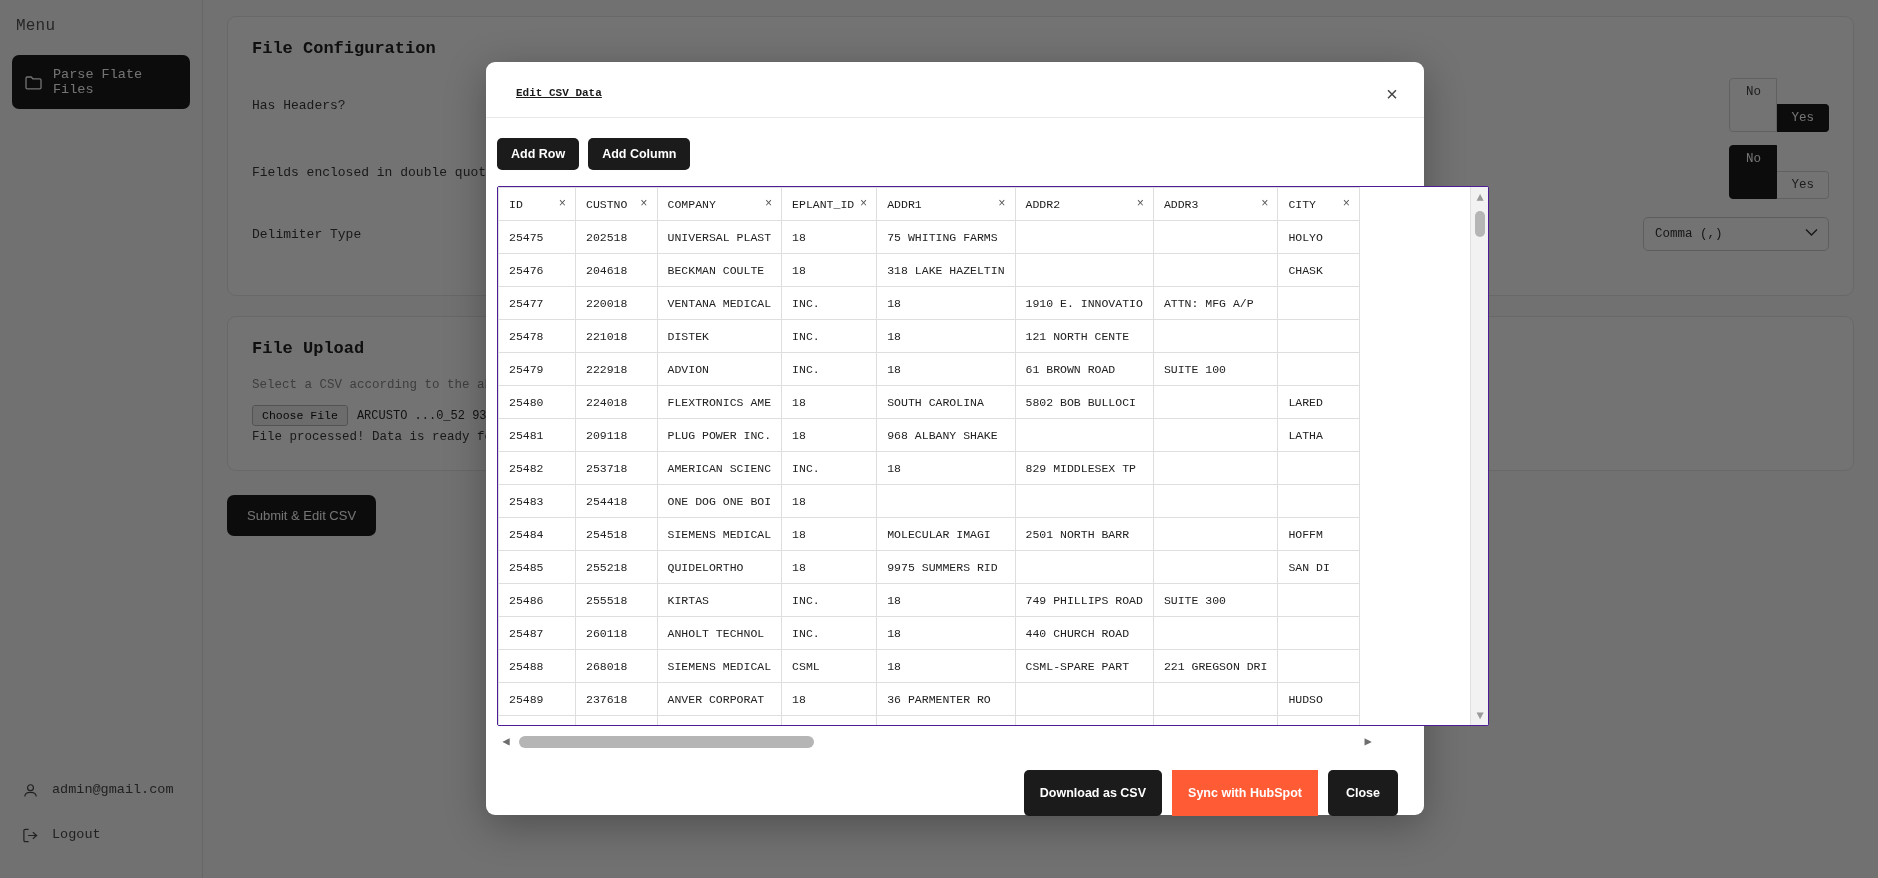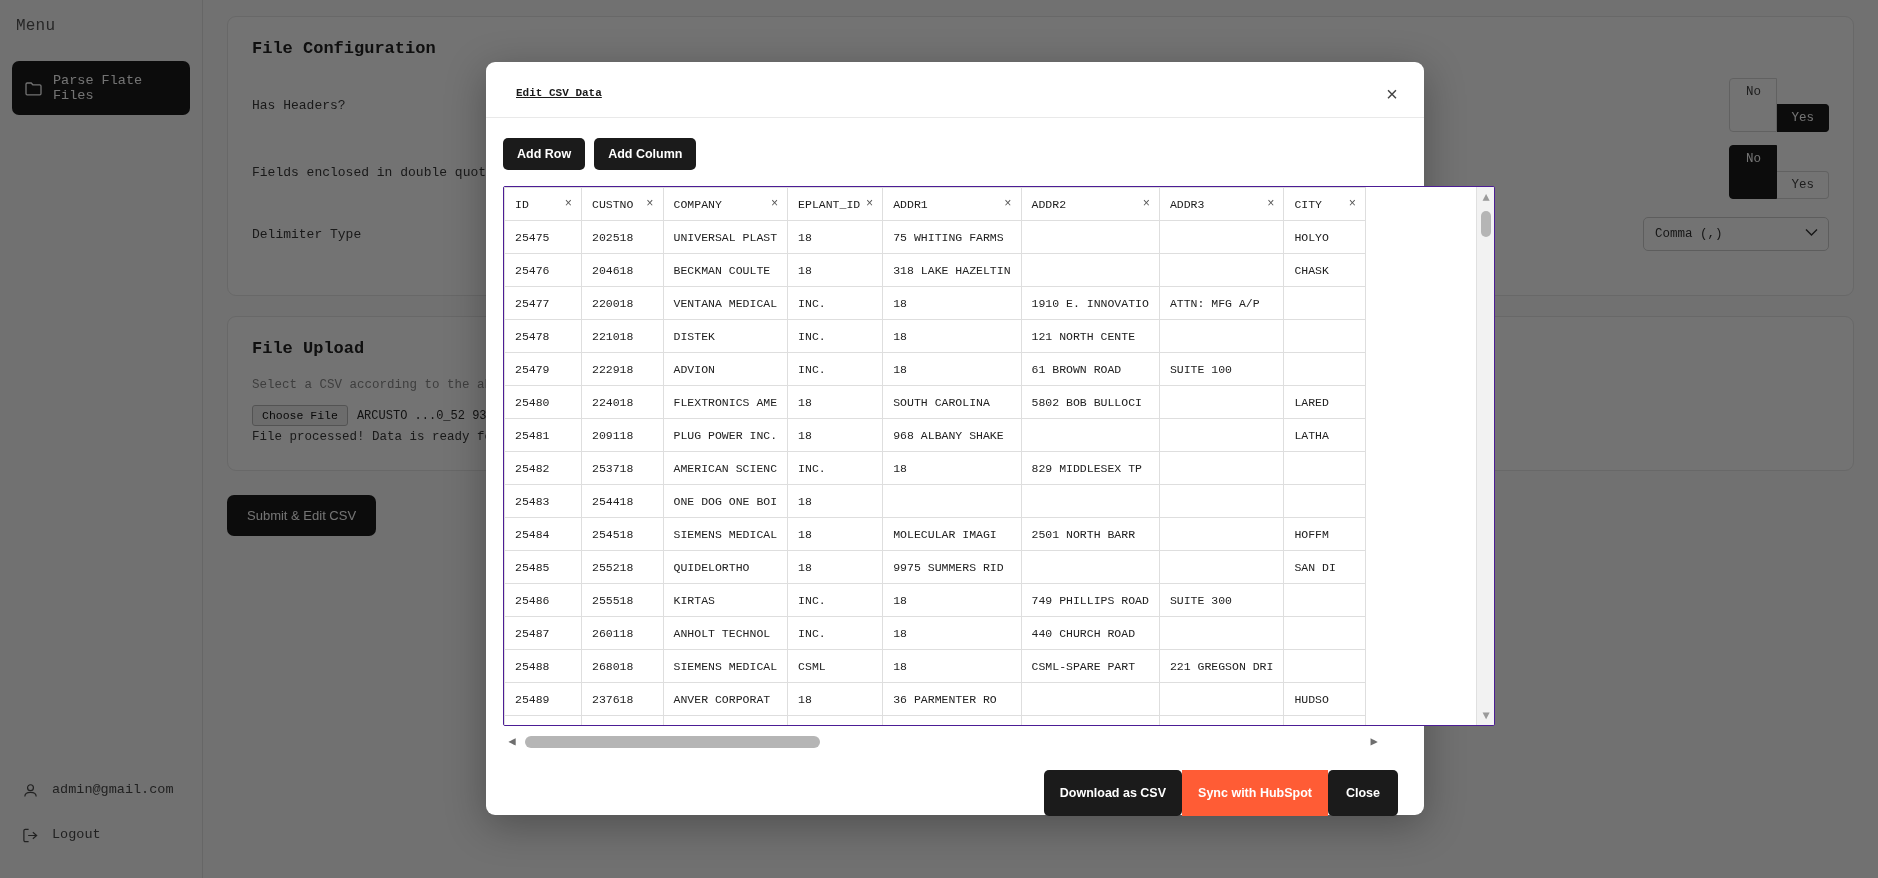--- a/index.html
+++ b/index.html
@@ -21,21 +21,21 @@
     position: absolute; left: 0; top: 0;
     width: 203px; height: 878px;
     background: #fbfbfb;
     border-right: 1px solid #e3e3e3;
   }
   .sidebar-title {
     font-size: 16px; color: #555;
     padding: 17px 0 0 16px;
     letter-spacing: 0.2px;
   }
-  .sidebar-nav { margin-top: 26px; padding: 0 12px; }
+  .sidebar-nav { margin-top: 20px; padding: 0 12px; }
   .nav-item {
     display: flex; align-items: center; gap: 11px;
     background: #1b1b1b; color: #fff;
     border-radius: 7px;
     padding: 12px 13px;
     font-size: 13.5px;
     cursor: pointer;
   }
   .nav-item .ico { display: inline-flex; }
   .sidebar-footer {
@@ -143,21 +143,21 @@
     padding: 25px 30px 18px 30px;
     border-bottom: 1px solid #e9e9e9;
     position: relative;
   }
   .modal-title { font-size: 11px; font-weight: bold; color: #1b1b1b; text-decoration: underline; }
   .modal-close {
     position: absolute; right: 26px; top: 24px;
     font-size: 20px; color: #444; cursor: pointer;
     line-height: 1;
   }
-  .modal-body { padding: 20px 26px 6px 17px; flex: 1; display: flex; flex-direction: column; }
+  .modal-body { padding: 20px 26px 6px 11px; flex: 1; display: flex; flex-direction: column; }
   .modal-actions { display: flex; gap: 9px; margin-bottom: 16px; }
   .btn-dark {
     background: #1b1b1b; color: #fff;
     font-size: 12.5px; font-weight: bold;
     border: none; border-radius: 5px;
     padding: 9px 14px; cursor: pointer;
   }
 
   
   .table-wrap {
@@ -251,21 +251,21 @@
     height: 12px; background: #fff;
   }
   .hscroll .hthumb {
     position: absolute; left: 22px; top: 4px;
     width: 295px; height: 12px;
     background: #b5b5b5; border-radius: 6px;
     cursor: pointer;
   }
 
   .modal-foot {
-    display: flex; justify-content: flex-end; gap: 0;
+    display: flex; justify-content: flex-end; gap: 10px;
     padding: 12px 26px 22px 26px;
   }
   .btn-download {
     background: #1b1b1b; color: #fff;
     font-size: 12.5px; font-weight: bold;
     border: none; border-radius: 5px;
     padding: 10px 16px; cursor: pointer;
   }
   .btn-hubspot {
     background: #ff5c35; color: #fff;

